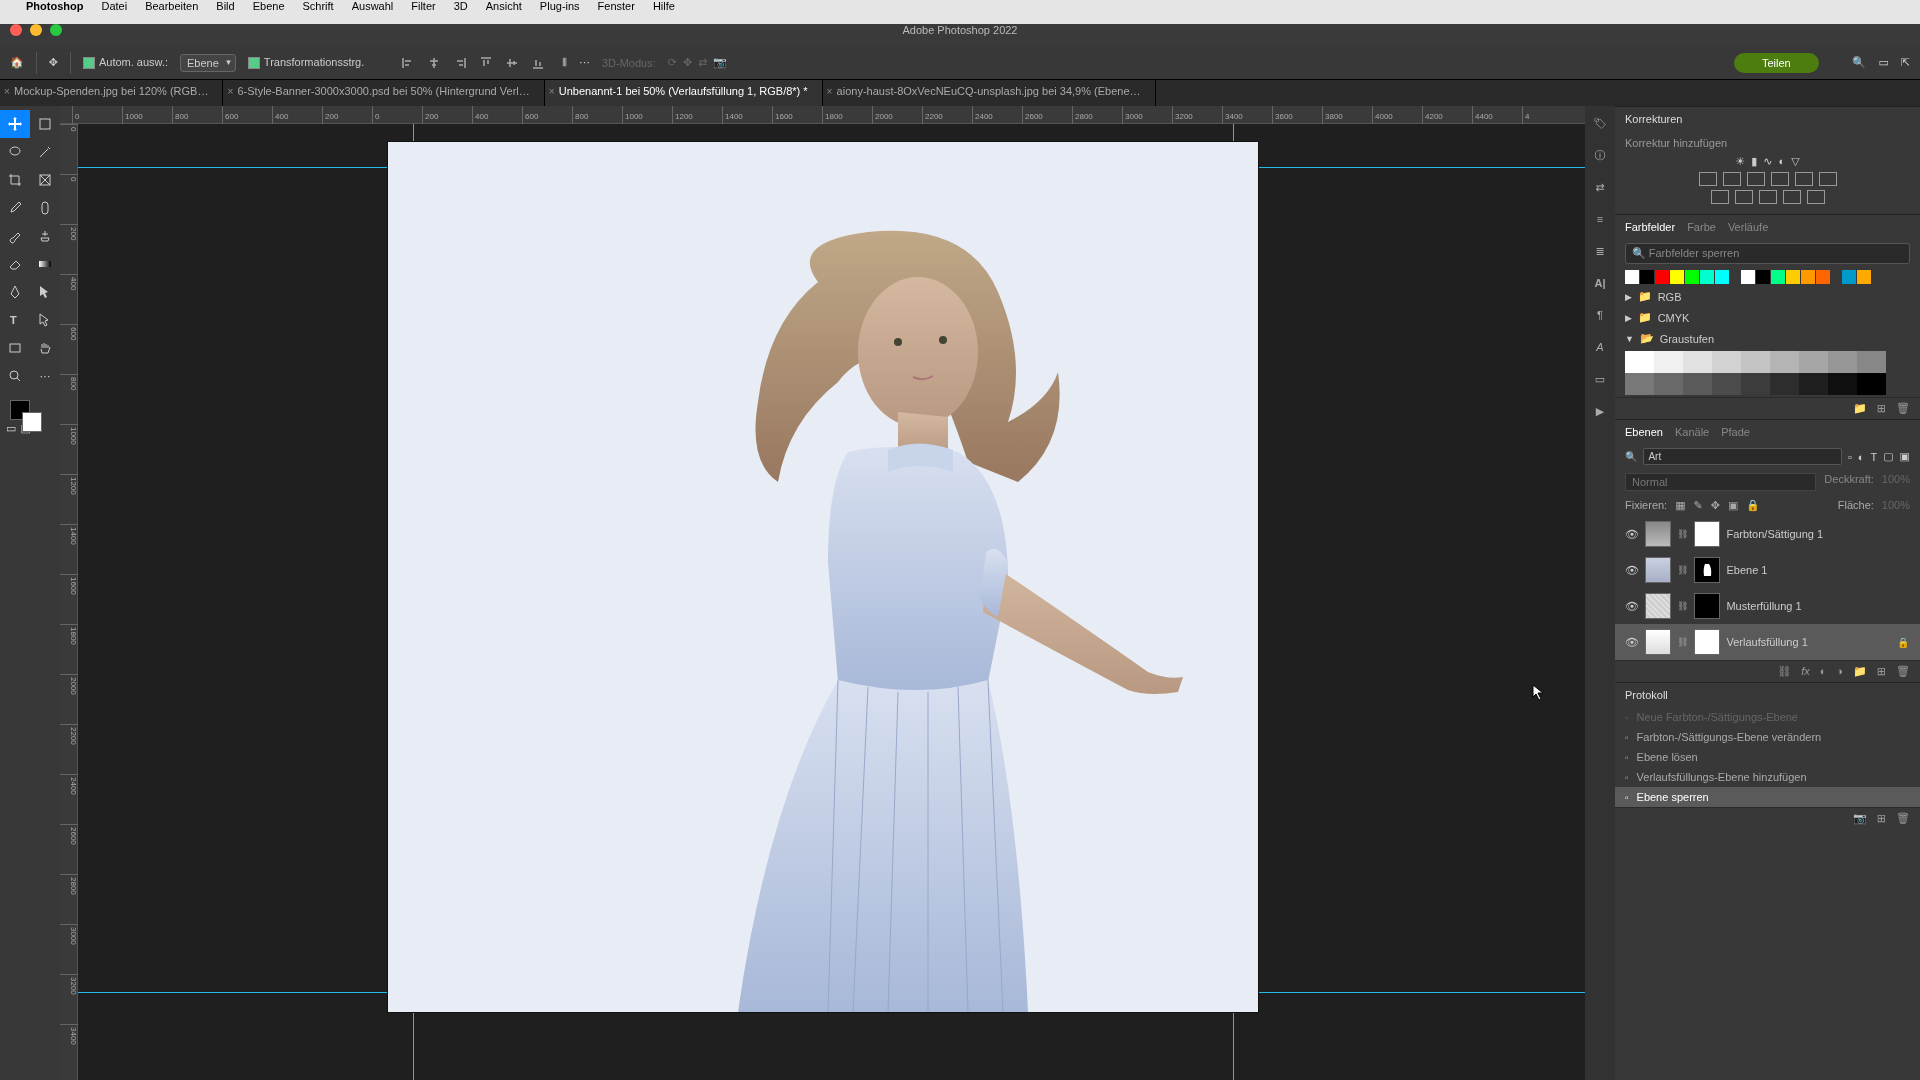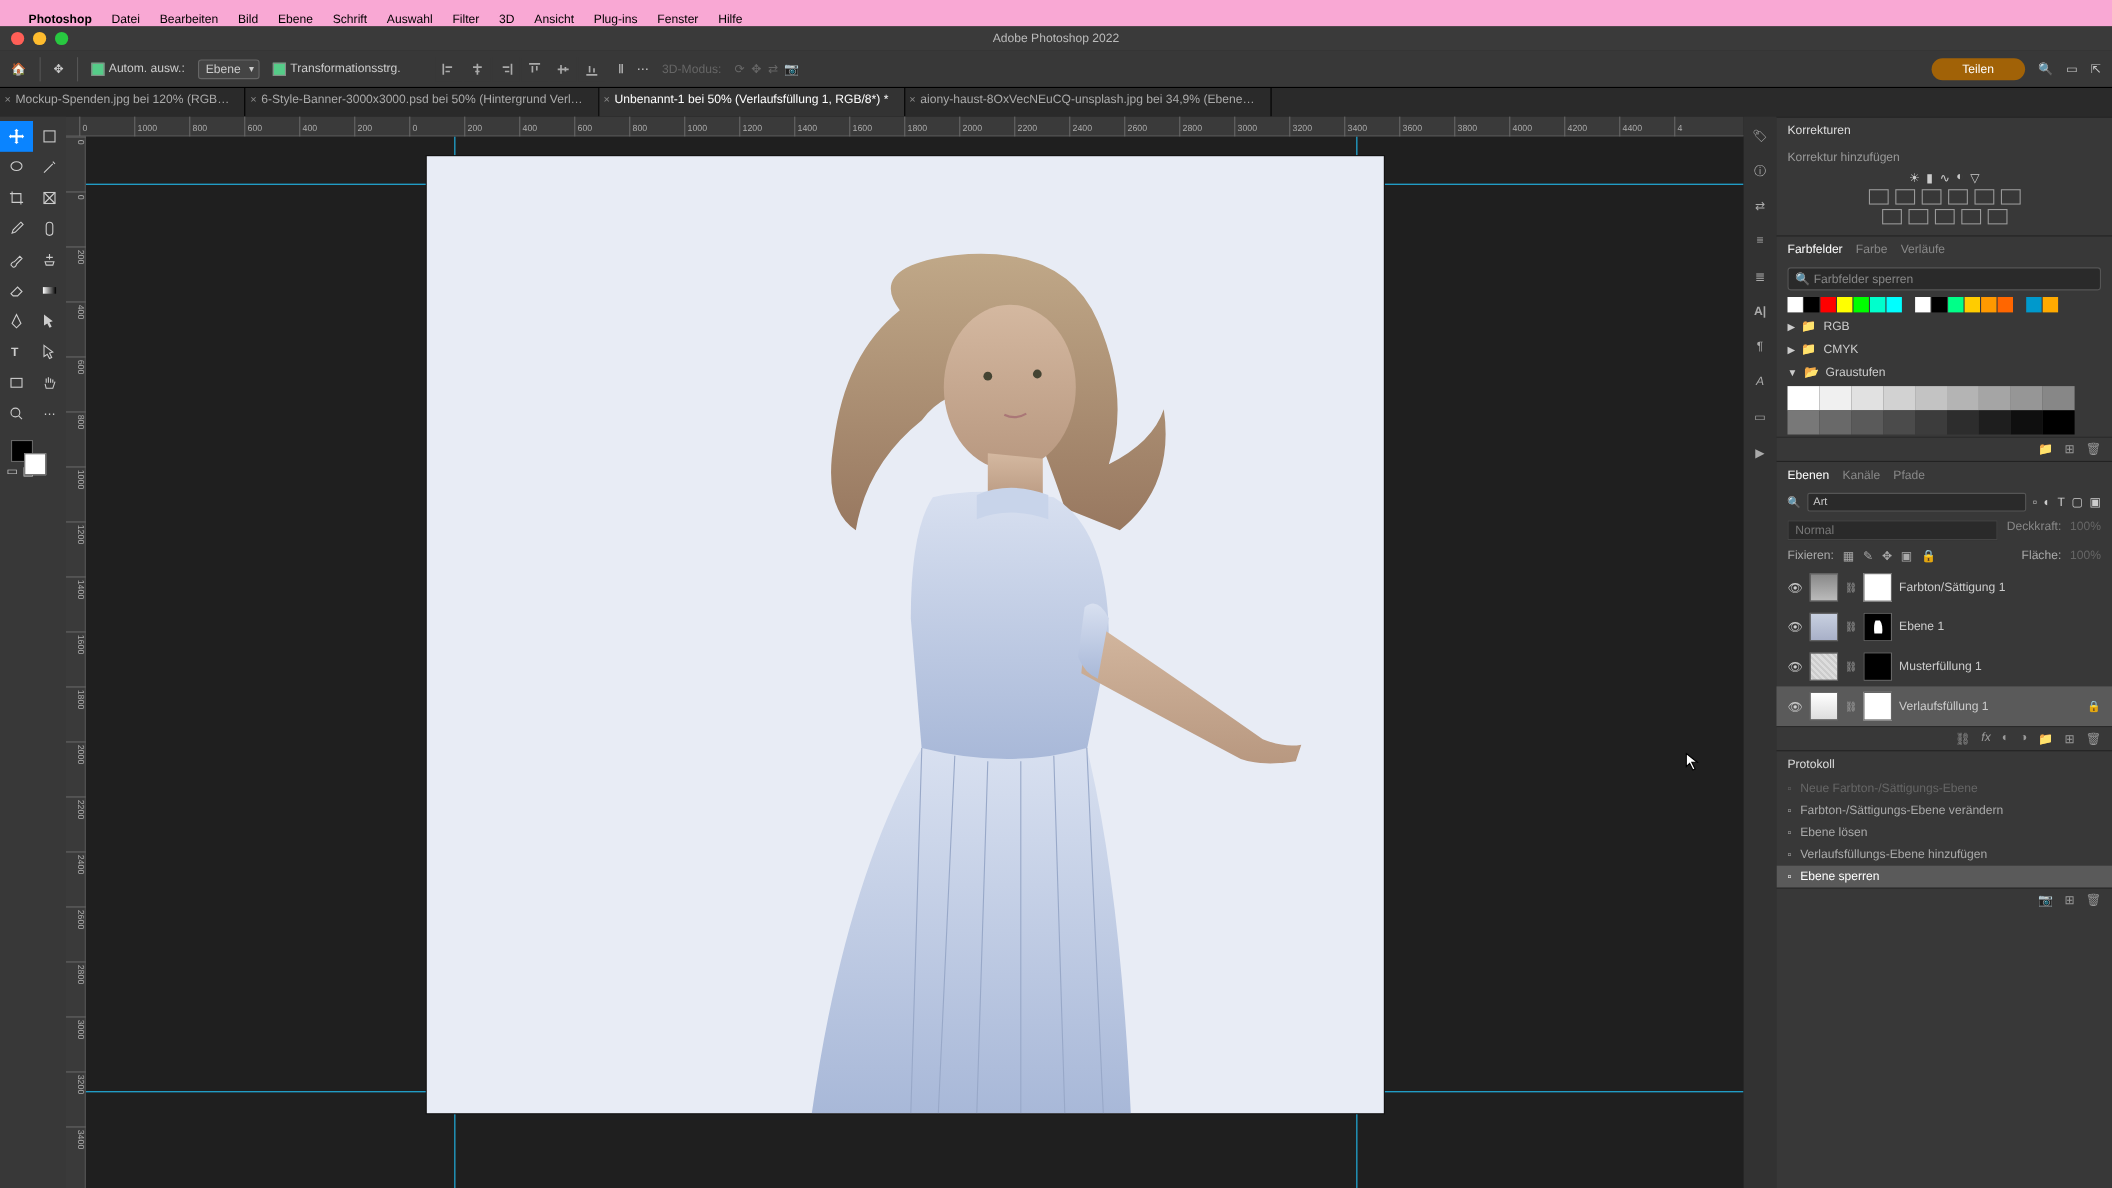--- a/index.html
+++ b/index.html
@@ -1,35 +1,35 @@
 <!DOCTYPE html>
 <html><head>
 <meta charset="utf-8">
 <style>
 *{margin:0;padding:0;box-sizing:border-box;font-family:-apple-system,BlinkMacSystemFont,"Segoe UI",Helvetica,Arial,sans-serif;font-size:11px;user-select:none}
 html,body{width:1920px;height:1080px;background:#2a2a2a;color:#ccc;overflow:hidden}
-.menubar{height:24px;background:#f9a8d4;color:#000;display:flex;align-items:flex-end;padding:0 8px;gap:18px}
+.menubar{height:24px;background:#e5e5e5;color:#000;display:flex;align-items:flex-start;padding:0 8px;gap:18px}
 .menubar .apple{font-size:14px}
 .menubar .app{font-weight:600}
-.titlebar{height:22px;background:#3a3a3a;display:flex;align-items:center;position:relative}
+.titlebar{height:22px;background:#3a3a3a;display:flex;position:relative}
 .traffic{display:flex;gap:8px;margin-left:10px}
 .dot{width:12px;height:12px;border-radius:50%}
 .dot.red{background:#ff5f57}
 .dot.yellow{background:#febc2e}
 .dot.green{background:#28c840}
 .title-center{position:absolute;left:50%;transform:translateX(-50%);color:#bbb}
 .optionbar{height:34px;background:#383838;border-bottom:1px solid #000;display:flex;align-items:center;padding:0 10px;gap:12px}
 .optionbar .sep{width:1px;height:22px;background:#555}
 .chk{width:12px;height:12px;border:1px solid #888;background:#5c8;display:inline-block;vertical-align:middle;margin-right:4px}
 .dropdown{background:#444;border:1px solid #666;padding:2px 16px 2px 6px;border-radius:3px;position:relative}
 .dropdown::after{content:"▾";position:absolute;right:4px;top:2px;font-size:9px}
 .align-btn{width:24px;height:22px;background:#383838;display:flex;align-items:center;justify-content:center}
 .icon-align{stroke:#aaa;stroke-width:1.5;fill:none}
 .threed{color:#666}
-.share{background:#a16207;color:#fff;padding:4px 28px;border-radius:12px;margin-left:auto;margin-right:0}
+.share{background:#4d7c0f;color:#fff;padding:4px 28px;border-radius:12px;margin-left:auto;margin-right:22px}
 .tabs{height:26px;background:#2a2a2a;display:flex}
 .tab{padding:5px 14px;border-right:1px solid #000;color:#aaa;position:relative}
 .tab.active{background:#333;color:#fff}
 .tab .x{position:absolute;left:4px;top:6px;font-size:10px;color:#888}
 .workspace{display:flex;height:974px}
 .toolbar{width:60px;background:#383838;display:grid;grid-template-columns:30px 30px;grid-auto-rows:28px;padding-top:4px}
 .tool{display:flex;align-items:center;justify-content:center;position:relative}
 .tool.active{background:#0a84ff}
 .tool svg{width:16px;height:16px}
 .colors{grid-column:1/3;height:46px;position:relative;margin-top:4px}

